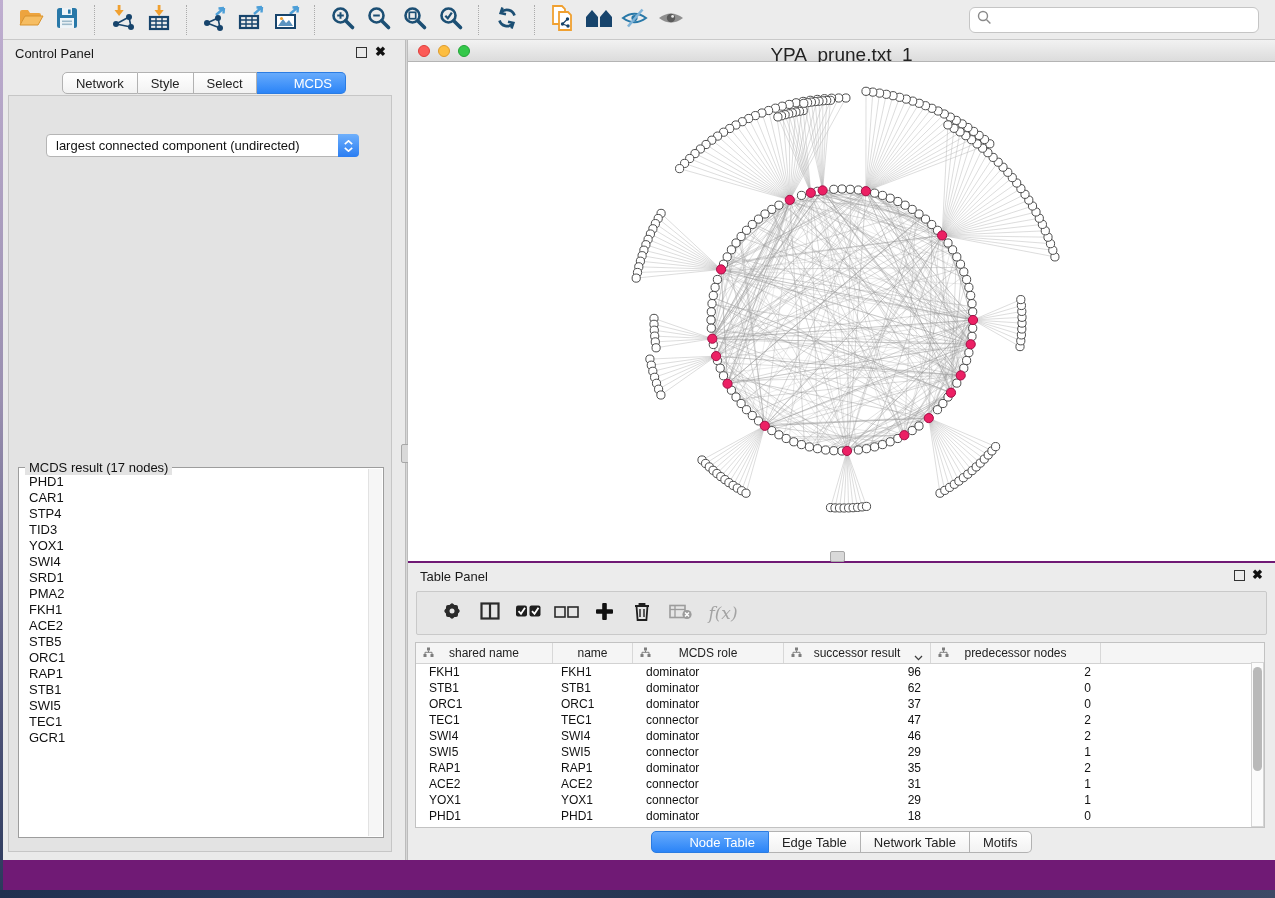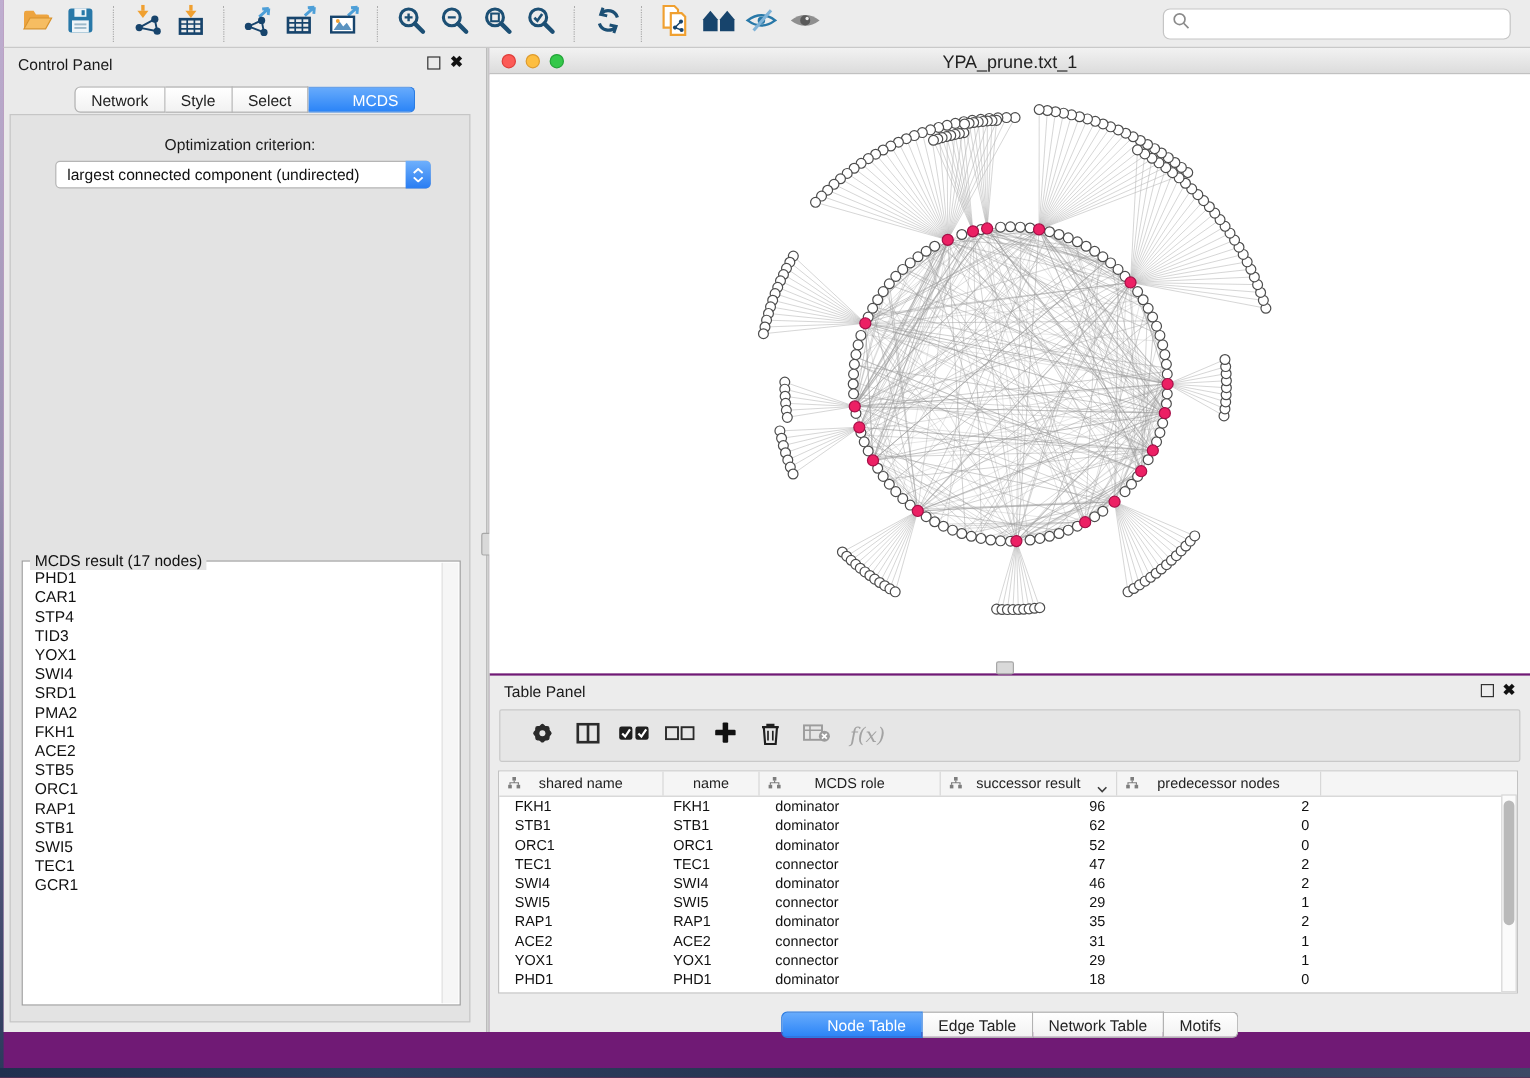--- a/index.html
+++ b/index.html
@@ -43,21 +43,21 @@
 
   
   .v-divider{position:absolute;left:405px;top:40px;width:3px;height:820px;background:#d6d6d6;border-left:1px solid #bcbcbc;border-right:1px solid #bcbcbc;box-sizing:border-box;}
   .v-handle{position:absolute;left:401px;top:444px;width:9px;height:17px;background:#d9d9d9;border:1px solid #a7a7a7;border-radius:2px;}
   .h-handle{position:absolute;left:830px;top:551px;width:13px;height:9px;background:#d9d9d9;border:1px solid #a7a7a7;border-radius:2px;z-index:5;}
 
   
   .net-window{position:absolute;left:408px;top:40px;width:867px;height:521px;background:#fff;}
   .net-titlebar{position:relative;height:22px;background:linear-gradient(#f2f2f2,#dcdcdc);border-bottom:1px solid #b4b4b4;box-sizing:border-box;}
   .tl{position:absolute;top:5px;width:12px;height:12px;border-radius:50%;}
-  .net-title{position:absolute;left:0;right:0;top:4px;text-align:center;font-size:15px;color:#222;}
+  .net-title{position:absolute;left:0;right:0;top:4px;text-align:center;font-size:19px;color:#222;}
   .net-canvas{position:relative;width:867px;height:499px;background:#fff;overflow:hidden;}
   .net-canvas svg{position:absolute;left:0;top:0;}
 
   
   .table-panel{position:absolute;left:408px;top:563px;width:867px;height:297px;background:#ececec;}
   .tp-float{right:30px;} .tp-close{right:11px;}
   .tp-toolbar{position:absolute;left:8px;right:8px;top:28px;height:44px;background:#e6e6e6;border:1px solid #c9c9c9;border-radius:2px;display:flex;align-items:center;gap:0;box-sizing:border-box;padding-left:16px;}
   .tp-tool{width:38px;height:30px;display:flex;align-items:center;justify-content:center;flex:none;}
   .fx-label{font-family:"DejaVu Serif",serif;font-style:italic;font-size:17px;color:#a3a3a3;}
   .tbl{position:absolute;left:7px;top:79px;width:850px;height:186px;background:#fff;border:1px solid #c2c2c2;box-sizing:border-box;}
@@ -231,21 +231,20 @@
       <span class="float-btn cp-float"></span>
       <span class="close-btn cp-close">✖</span>
     </div>
     <div class="seg-row">
         <div class="seg">Network</div>
         <div class="seg">Style</div>
         <div class="seg">Select</div>
         <div class="seg active">MCDS</div>
       </div>
     <div class="cp-inner">
-      <div class="opt-label">Optimization criterion:</div>
       <div class="dropdown">
         <span class="dd-text">largest connected component (undirected)</span>
         <span class="dd-stepper">
             <svg width="9" height="5" viewBox="0 0 9 5">
               <path d="M0.8 4.2 L4.5 0.8 L8.2 4.2" fill="none" stroke="#fff" stroke-width="1.6"></path>
             </svg>
             <svg width="9" height="5" viewBox="0 0 9 5">
               <path d="M0.8 0.8 L4.5 4.2 L8.2 0.8" fill="none" stroke="#fff" stroke-width="1.6"></path>
             </svg>
           </span>
@@ -1162,21 +1161,21 @@
             <div class="td" style="width: 137px; padding: 0px 0px 0px 13px;">STB1</div>
             <div class="td" style="width: 80px; padding: 0px 0px 0px 8px;">STB1</div>
             <div class="td" style="width: 151px; padding: 0px 0px 0px 13px;">dominator</div>
             <div class="td num" style="width: 147px; padding: 0px 10px 0px 0px;">62</div>
             <div class="td num" style="width: 170px; padding: 0px 10px 0px 0px;">0</div>
           </div>
           <div class="tr">
             <div class="td" style="width: 137px; padding: 0px 0px 0px 13px;">ORC1</div>
             <div class="td" style="width: 80px; padding: 0px 0px 0px 8px;">ORC1</div>
             <div class="td" style="width: 151px; padding: 0px 0px 0px 13px;">dominator</div>
-            <div class="td num" style="width: 147px; padding: 0px 10px 0px 0px;">52</div>
+            <div class="td num" style="width: 147px; padding: 0px 10px 0px 0px;">37</div>
             <div class="td num" style="width: 170px; padding: 0px 10px 0px 0px;">0</div>
           </div>
           <div class="tr">
             <div class="td" style="width: 137px; padding: 0px 0px 0px 13px;">TEC1</div>
             <div class="td" style="width: 80px; padding: 0px 0px 0px 8px;">TEC1</div>
             <div class="td" style="width: 151px; padding: 0px 0px 0px 13px;">connector</div>
             <div class="td num" style="width: 147px; padding: 0px 10px 0px 0px;">47</div>
             <div class="td num" style="width: 170px; padding: 0px 10px 0px 0px;">2</div>
           </div>
           <div class="tr">
@@ -1219,21 +1218,21 @@
             <div class="td" style="width: 80px; padding: 0px 0px 0px 8px;">PHD1</div>
             <div class="td" style="width: 151px; padding: 0px 0px 0px 13px;">dominator</div>
             <div class="td num" style="width: 147px; padding: 0px 10px 0px 0px;">18</div>
             <div class="td num" style="width: 170px; padding: 0px 10px 0px 0px;">0</div>
           </div>
         </div>
     </div>
     <div class="tbl-sbar">
         <div class="tbl-thumb"></div>
       </div>
-    <div class="tp-tabs seg-row" style="margin-top:12px;">
+    <div class="tp-tabs seg-row" style="margin-top:0;">
         <div class="seg active">Node Table</div>
         <div class="seg">Edge Table</div>
         <div class="seg">Network Table</div>
         <div class="seg">Motifs</div>
       </div>
   </div>
 
 </div>
 
 </body></html>

